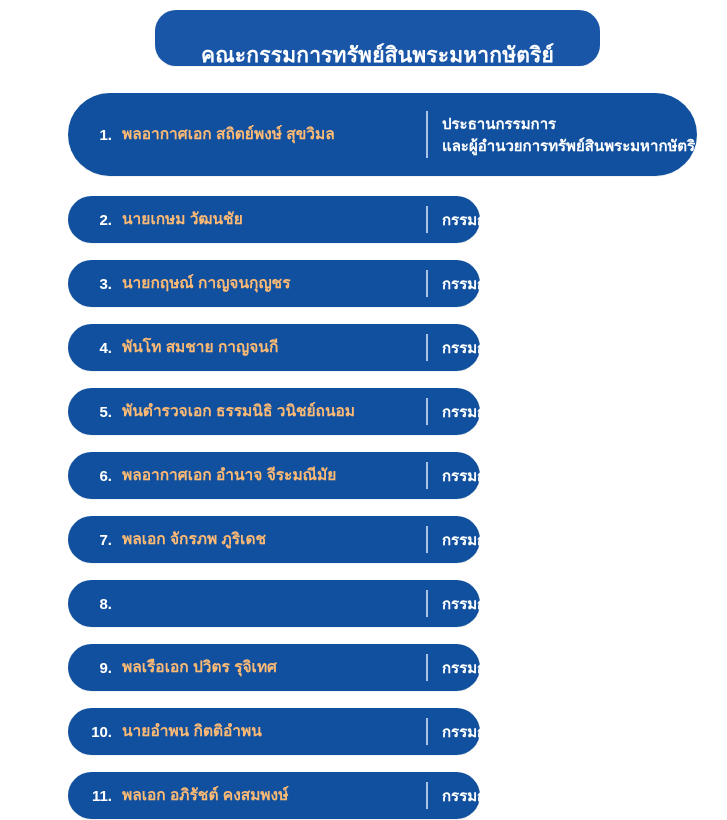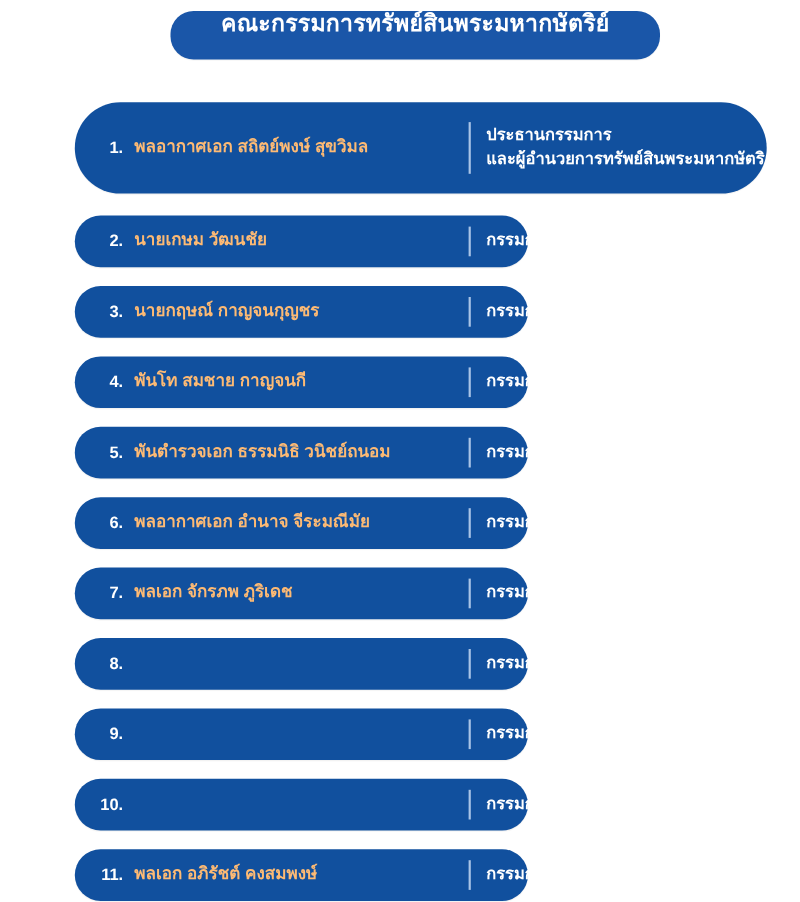--- a/index.html
+++ b/index.html
@@ -21,25 +21,25 @@
     width: 727px;
     height: 820px;
   }
 
   
   .title-pill {
     position: absolute;
     left: 155px;
     top: 10px;
     width: 445px;
-    height: 44px;
+    height: 56px;
     background: #1a56a8;
     border-radius: 21px;
     display: flex;
-    align-items: flex-start;
+    align-items: flex-end;
     justify-content: center;
     box-sizing: border-box;
   }
   .title-text {
     color: #ffffff;
     font-size: 21px;
     font-weight: bold;
     letter-spacing: 0.2px;
     line-height: 1.1;
     white-space: nowrap;
@@ -118,21 +118,20 @@
     position: absolute;
     left: 374px;
     font-size: 15px;
     font-weight: bold;
     color: #ffffff;
     line-height: 1.45;
     white-space: nowrap;
   }
   .row-role .role-line {
     display: block;
-    font-family: Liberation Mono, monospace;
   }
 
   
   .row, .title-pill {
     box-shadow: 0 1px 1px rgba(0, 0, 0, 0.06);
   }
 </style>
 </head>
 <body style="background: rgb(255, 255, 255);">
 
@@ -202,27 +201,29 @@
       </div>
       <div class="row row-normal" style="top: 580px; background: rgb(17, 80, 158);">
         <span class="row-num">8.</span>
         <span class="divider" style="background: rgb(169, 196, 230);"></span>
         <span class="row-role">
           <span class="role-line">กรรมการ</span>
         </span>
       </div>
       <div class="row row-normal" style="top: 644px; background: rgb(17, 80, 158);">
         <span class="row-num">9.</span>
+        <span class="row-name">พลเรือเอก ปวิตร  รุจิเทศ</span>
         <span class="divider" style="background: rgb(169, 196, 230);"></span>
         <span class="row-role">
           <span class="role-line">กรรมการ</span>
         </span>
       </div>
       <div class="row row-normal" style="top: 708px; background: rgb(17, 80, 158);">
         <span class="row-num">10.</span>
+        <span class="row-name">นายอำพน  กิตติอำพน</span>
         <span class="divider" style="background: rgb(169, 196, 230);"></span>
         <span class="row-role">
           <span class="role-line">กรรมการ</span>
         </span>
       </div>
       <div class="row row-normal" style="top: 772px; background: rgb(17, 80, 158);">
         <span class="row-num">11.</span>
         <span class="row-name">พลเอก อภิรัชต์  คงสมพงษ์</span>
         <span class="divider" style="background: rgb(169, 196, 230);"></span>
         <span class="row-role">

